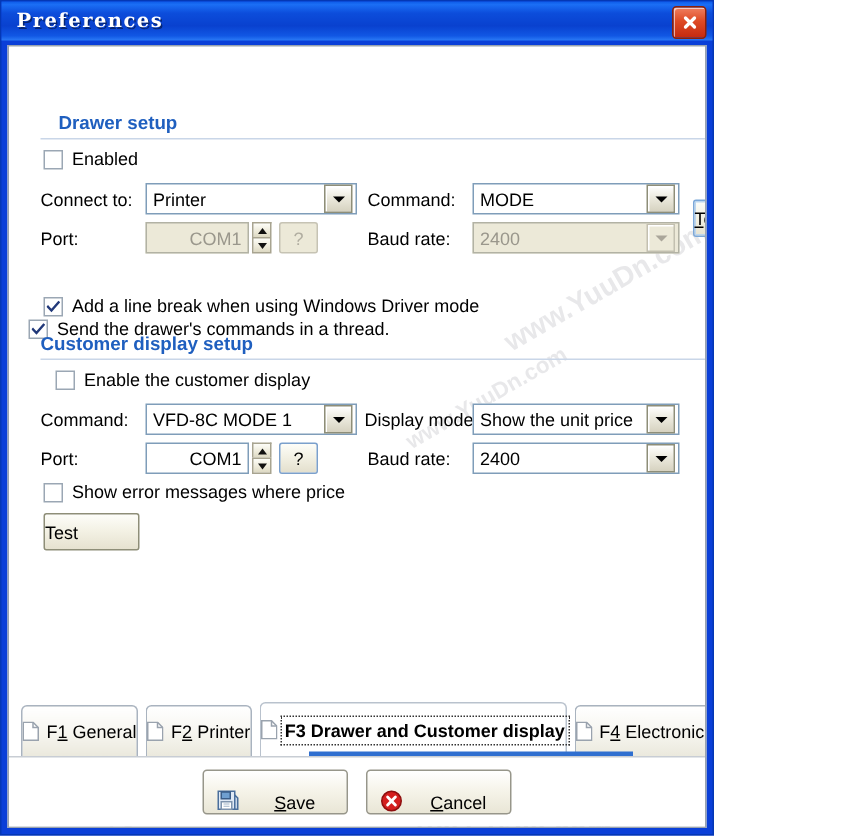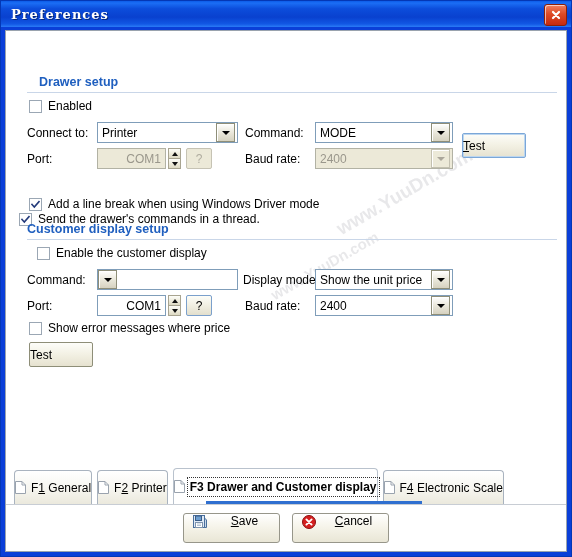--- a/index.html
+++ b/index.html
@@ -10,21 +10,21 @@
     width: 572px; height: 557px;
     font-family: "Liberation Sans", sans-serif;
     font-size: 12px;
     color: #000;
     overflow: hidden;
   }
 
   
   .window {
     position: absolute; left: 0; top: 0;
-    width: 572px; height: 557px;
+    width: 476px; height: 557px;
     box-sizing: border-box;
     background: #0a3fd8;
     border: 1px solid #0437b5;
     display: flex; flex-direction: column;
   }
   .titlebar {
     height: 26px; flex: 0 0 26px;
     background: linear-gradient(to bottom,
         #0d5ce8 0%, #1b6ef5 8%, #0c4ddb 30%,
         #0941cf 62%, #1157e4 88%, #2a7bf7 100%);
@@ -270,21 +270,21 @@
     display: flex; align-items: center; justify-content: center;
     gap: 12px;
     border-top: 1px solid #c8cdd4;
   }
   .footbtn {
     box-sizing: border-box;
     width: 97px; height: 30px;
     border: 1px solid #97968a;
     border-radius: 3px;
     background: linear-gradient(to bottom, #ffffff 0%, #f6f4ea 45%, #e9e6d6 100%);
-    display: flex; align-items: flex-start;
+    display: flex; align-items: flex-end;
     padding-left: 8px;
     gap: 10px;
     font-size: 12px; cursor: pointer;
   }
   .footbtn .cap { flex: 1 1 auto; text-align: center; padding-right: 8px; }
   .ico { flex: 0 0 16px; height: 16px; display: block; }
 </style>
 </head>
 <body>
 
@@ -379,20 +379,21 @@
       <div class="section-head" style="left:21px; top:191px;">Customer display setup</div>
       <div class="section-rule" style="left:21px; top:208px; width:530px;"></div>
 
       <div class="chk-row" style="left:31px; top:215px;">
         <span class="box"></span>
         <span class="cap">Enable the customer display</span>
       </div>
 
       <div class="lbl" style="left:21px; top:242px;">Command:</div>
       <div class="combo" style="left:91px; top:238px; width:141px;">
+        <span class="txt">VFD-8C MODE 1</span>
         <span class="arrow">
             <i class="tri"></i>
           </span>
       </div>
 
       <div class="lbl" style="left:237px; top:242px;">Display mode:</div>
       <div class="combo" style="left:309px; top:238px; width:138px;">
         <span class="txt">Show the unit price</span>
         <span class="arrow">
             <i class="tri"></i>

